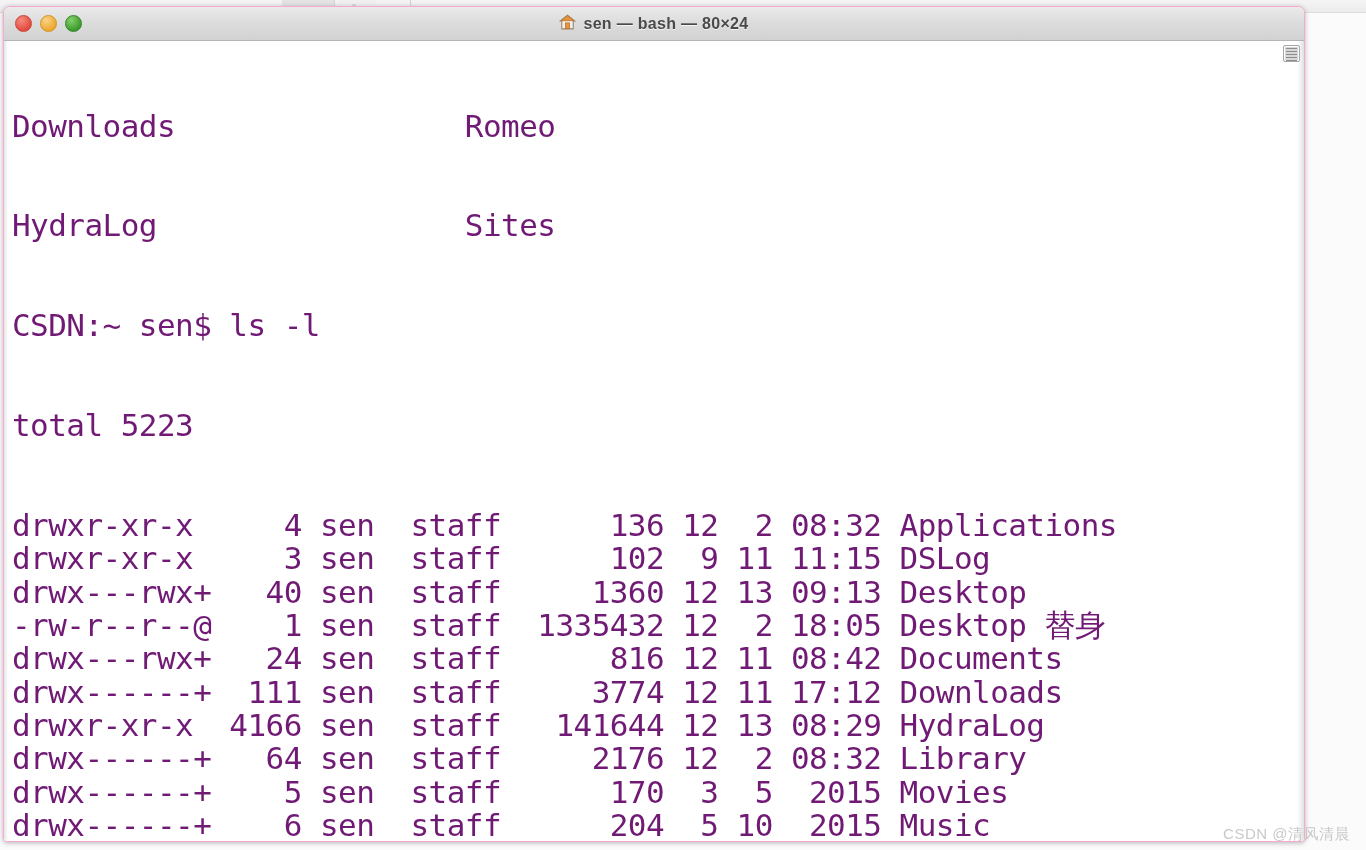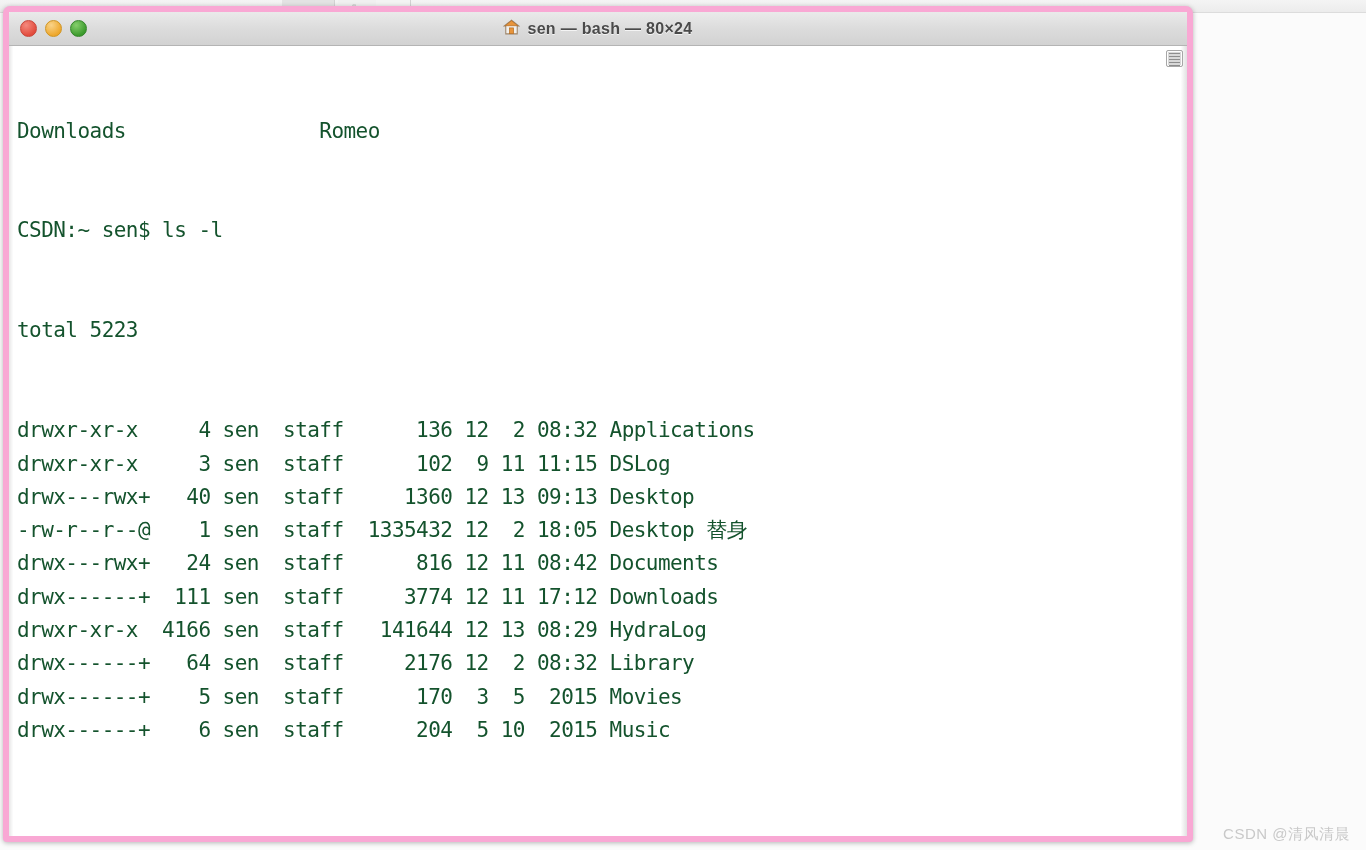--- a/index.html
+++ b/index.html
@@ -42,27 +42,27 @@
     font-size: 8px;
     color: #c2c2c2;
     line-height: 11px;
   }
 
   
   #window {
     position: absolute;
     left: 3px;
     top: 6px;
-    width: 1190px;
+    width: 1302px;
     height: 836px;
     border-radius: 7px 7px 4px 4px;
     box-shadow: 0 1px 5px rgba(0,0,0,0.28);
     overflow: hidden;
     background: #ffffff;
-    border: 6px solid #f9a8d4;
+    border: 1px solid #f9a8d4;
     box-sizing: border-box;
   }
 
   #titlebar {
     position: relative;
     height: 34px;
     background: linear-gradient(#eaeaea 0%, #dcdcdc 50%, #d2d2d2 100%);
     border-bottom: 1px solid #b4b4b4;
     box-sizing: border-box;
   }
@@ -148,23 +148,23 @@
     background: #8d8d8d;
     margin: 2px 2px 0 2px;
   }
 
   #screen {
     position: absolute;
     left: 8px;
     top: 2px;
     right: 18px;
     bottom: 0;
-    color: #14532d;
+    color: #701a75;
     font-family: "DejaVu Sans Mono", monospace;
-    font-size: 21px;
+    font-size: 31px;
     line-height: 33.3px;
     letter-spacing: -0.55px;
     white-space: pre;
     font-weight: 500;
   }
   .row { height: 33.3px; }
 
   #watermark {
     position: absolute;
     right: 16px;
@@ -217,20 +217,21 @@
         <i></i>
           <i></i>
           <i></i>
           <i></i>
           <i></i>
       </div>
     </div>
 
     <div id="screen">
       <div class="row">Downloads                Romeo</div>
+      <div class="row">HydraLog                 Sites</div>
       <div class="row">CSDN:~ sen$ ls -l</div>
       <div class="row">total 5223</div>
       <div id="listing-rows"><div class="row">drwxr-xr-x     4 sen  staff      136 12  2 08:32 Applications</div><div class="row">drwxr-xr-x     3 sen  staff      102  9 11 11:15 DSLog</div><div class="row">drwx---rwx+   40 sen  staff     1360 12 13 09:13 Desktop</div><div class="row">-rw-r--r--@    1 sen  staff  1335432 12  2 18:05 Desktop 替身</div><div class="row">drwx---rwx+   24 sen  staff      816 12 11 08:42 Documents</div><div class="row">drwx------+  111 sen  staff     3774 12 11 17:12 Downloads</div><div class="row">drwxr-xr-x  4166 sen  staff   141644 12 13 08:29 HydraLog</div><div class="row">drwx------+   64 sen  staff     2176 12  2 08:32 Library</div><div class="row">drwx------+    5 sen  staff      170  3  5  2015 Movies</div><div class="row">drwx------+    6 sen  staff      204  5 10  2015 Music</div></div>
       
     </div>
   </div>
 </div>
 
 <div id="watermark">CSDN @清风清晨</div>
 

